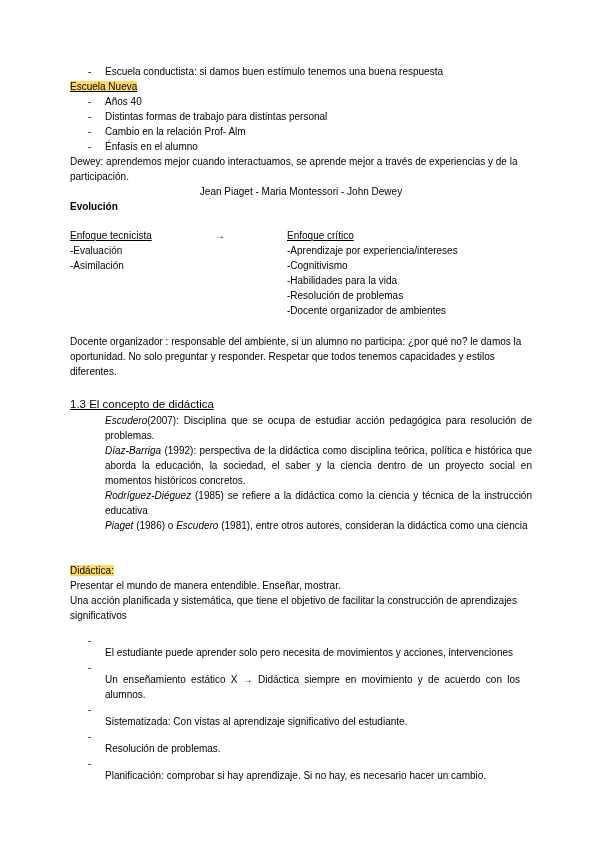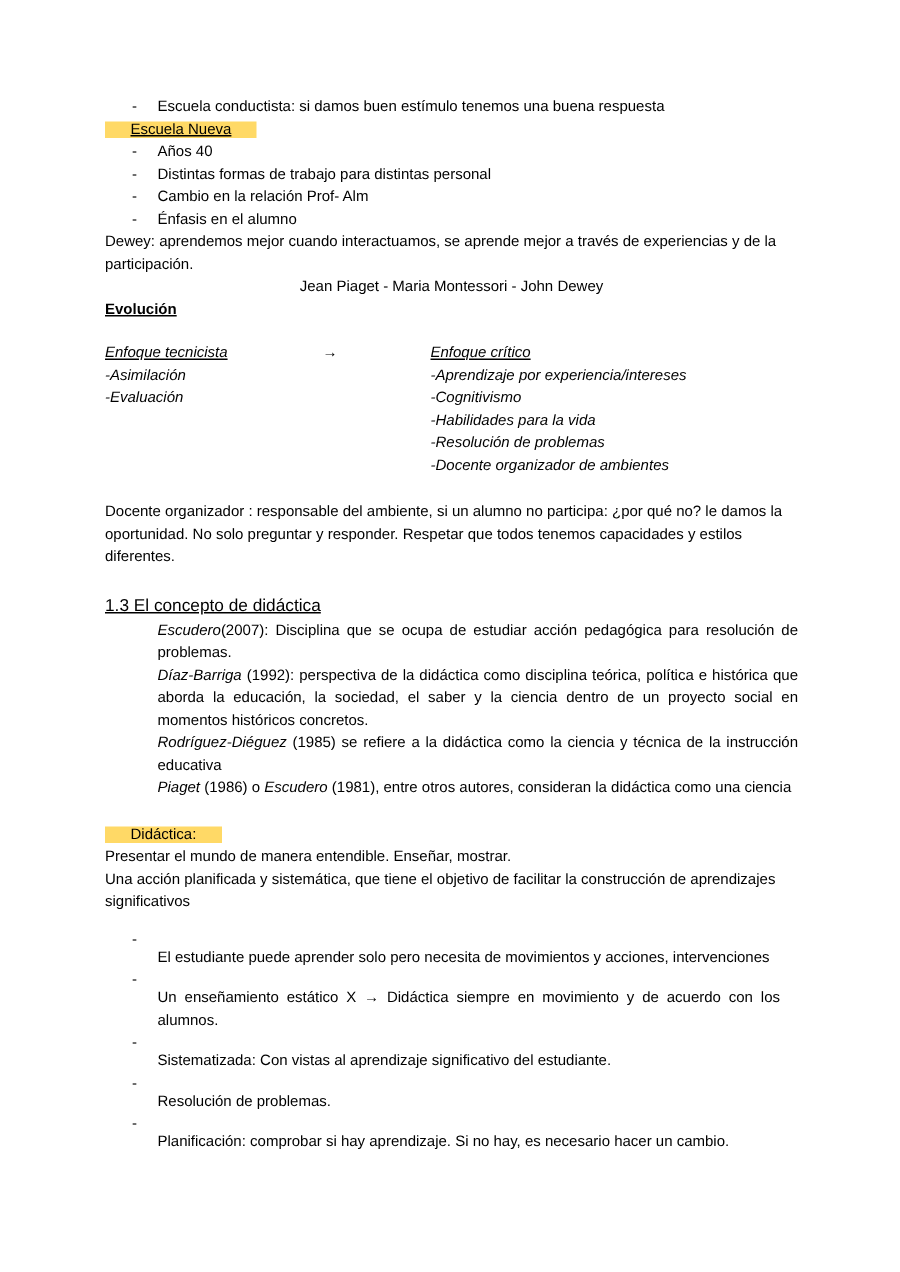--- a/index.html
+++ b/index.html
@@ -6,34 +6,34 @@
   .page {
     width:600px; height:848px; margin:0 auto; background:#ffffff;
     box-sizing:border-box; padding:64px 68px 0 70px;
     font-family:"Liberation Sans","DejaVu Sans",sans-serif;
     font-size:10px; line-height:15px; color:#000;
     overflow:hidden;
   }
   .row { display:flex; }
   .dash-list { margin-left:18px; }
   .dash-list .dash { width:17px; flex-shrink:0; }
-  .hl { background:#ffd966; display:inline; padding:0 17px; }
-  .bold { font-weight:bold;text-decoration:underline; }
+  .hl { background:#ffd966; display:inline; padding:0 0; }
+  .bold { font-weight:bold; }
   .und { text-decoration:underline; }
   .it { font-style:italic; }
   .center { text-align:center; }
   .cmp { display:flex; margin-top:14px; }
   .cmp-left { width:145px; flex-shrink:0; }
   .cmp-arrow { width:72px; flex-shrink:0; }
   .cmp-right { flex:1; }
-  .cmp div { white-space:nowrap;font-style:italic; }
+  .cmp div { white-space:nowrap; }
   .para { margin-top:16px; }
   .sec-head { margin-top:16px; font-size:11.5px; line-height:18px; }
   .defs { margin-left:35px; margin-top:0; width:427px; text-align:justify; }
-  .did-block { margin-top:16px; }
+  .did-block { margin-top:30px; }
   .bullets { margin-top:10px; }
   .bullets .txt { text-align:justify; padding-right:12px;margin-top:12px; }
 </style>
 </head>
 <body>
 
 <div class="page">
 
   <div class="dash-list">
     <div class="row">
@@ -65,22 +65,22 @@
 
   <div>Dewey: aprendemos mejor cuando interactuamos, se aprende mejor a través de experiencias y de la participación.</div>
 
   <div class="center">Jean Piaget  - Maria Montessori - John Dewey</div>
 
   <div class="bold">Evolución</div>
 
   <div class="cmp">
     <div class="cmp-left">
       <div class="und">Enfoque tecnicista</div>
+      <div>-Evaluación</div>
       <div>-Asimilación</div>
-      <div>-Evaluación</div>
     </div>
     <div class="cmp-arrow">→</div>
     <div class="cmp-right">
       <div class="und">Enfoque crítico</div>
       <div>-Aprendizaje por experiencia/intereses</div>
       <div>-Cognitivismo</div>
       <div>-Habilidades para la vida</div>
       <div>-Resolución de problemas</div>
       <div>-Docente organizador de ambientes</div>
     </div>

